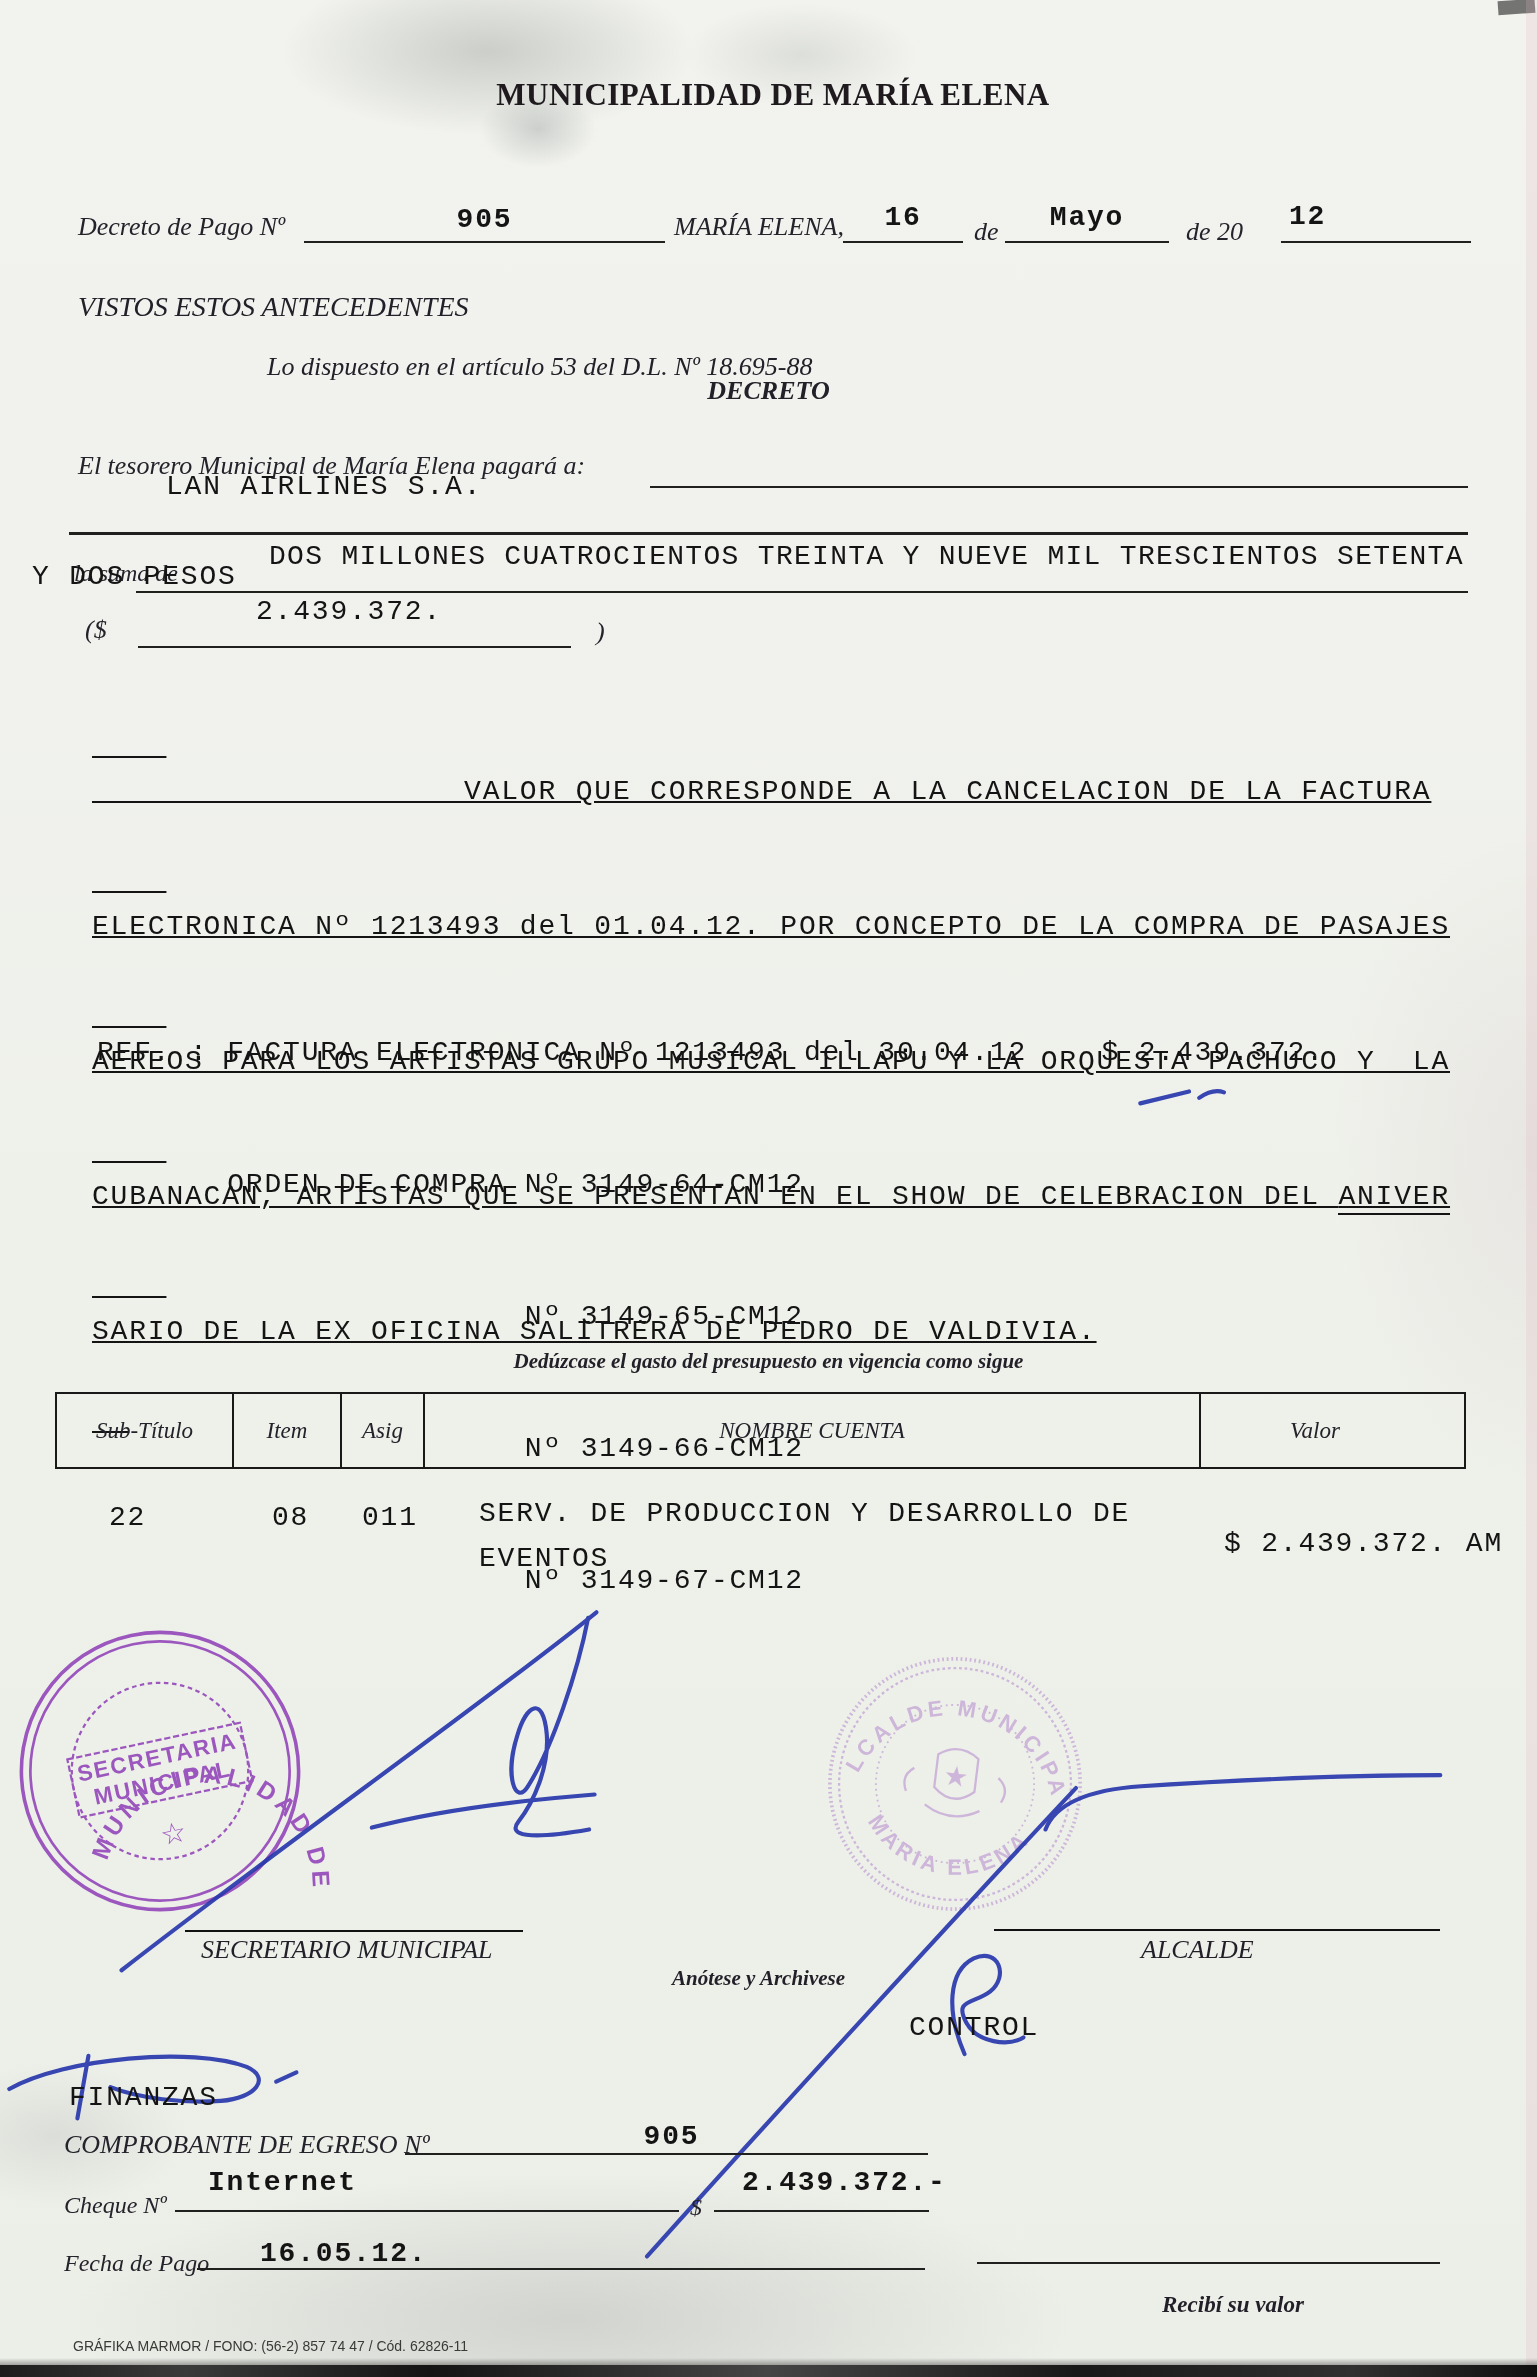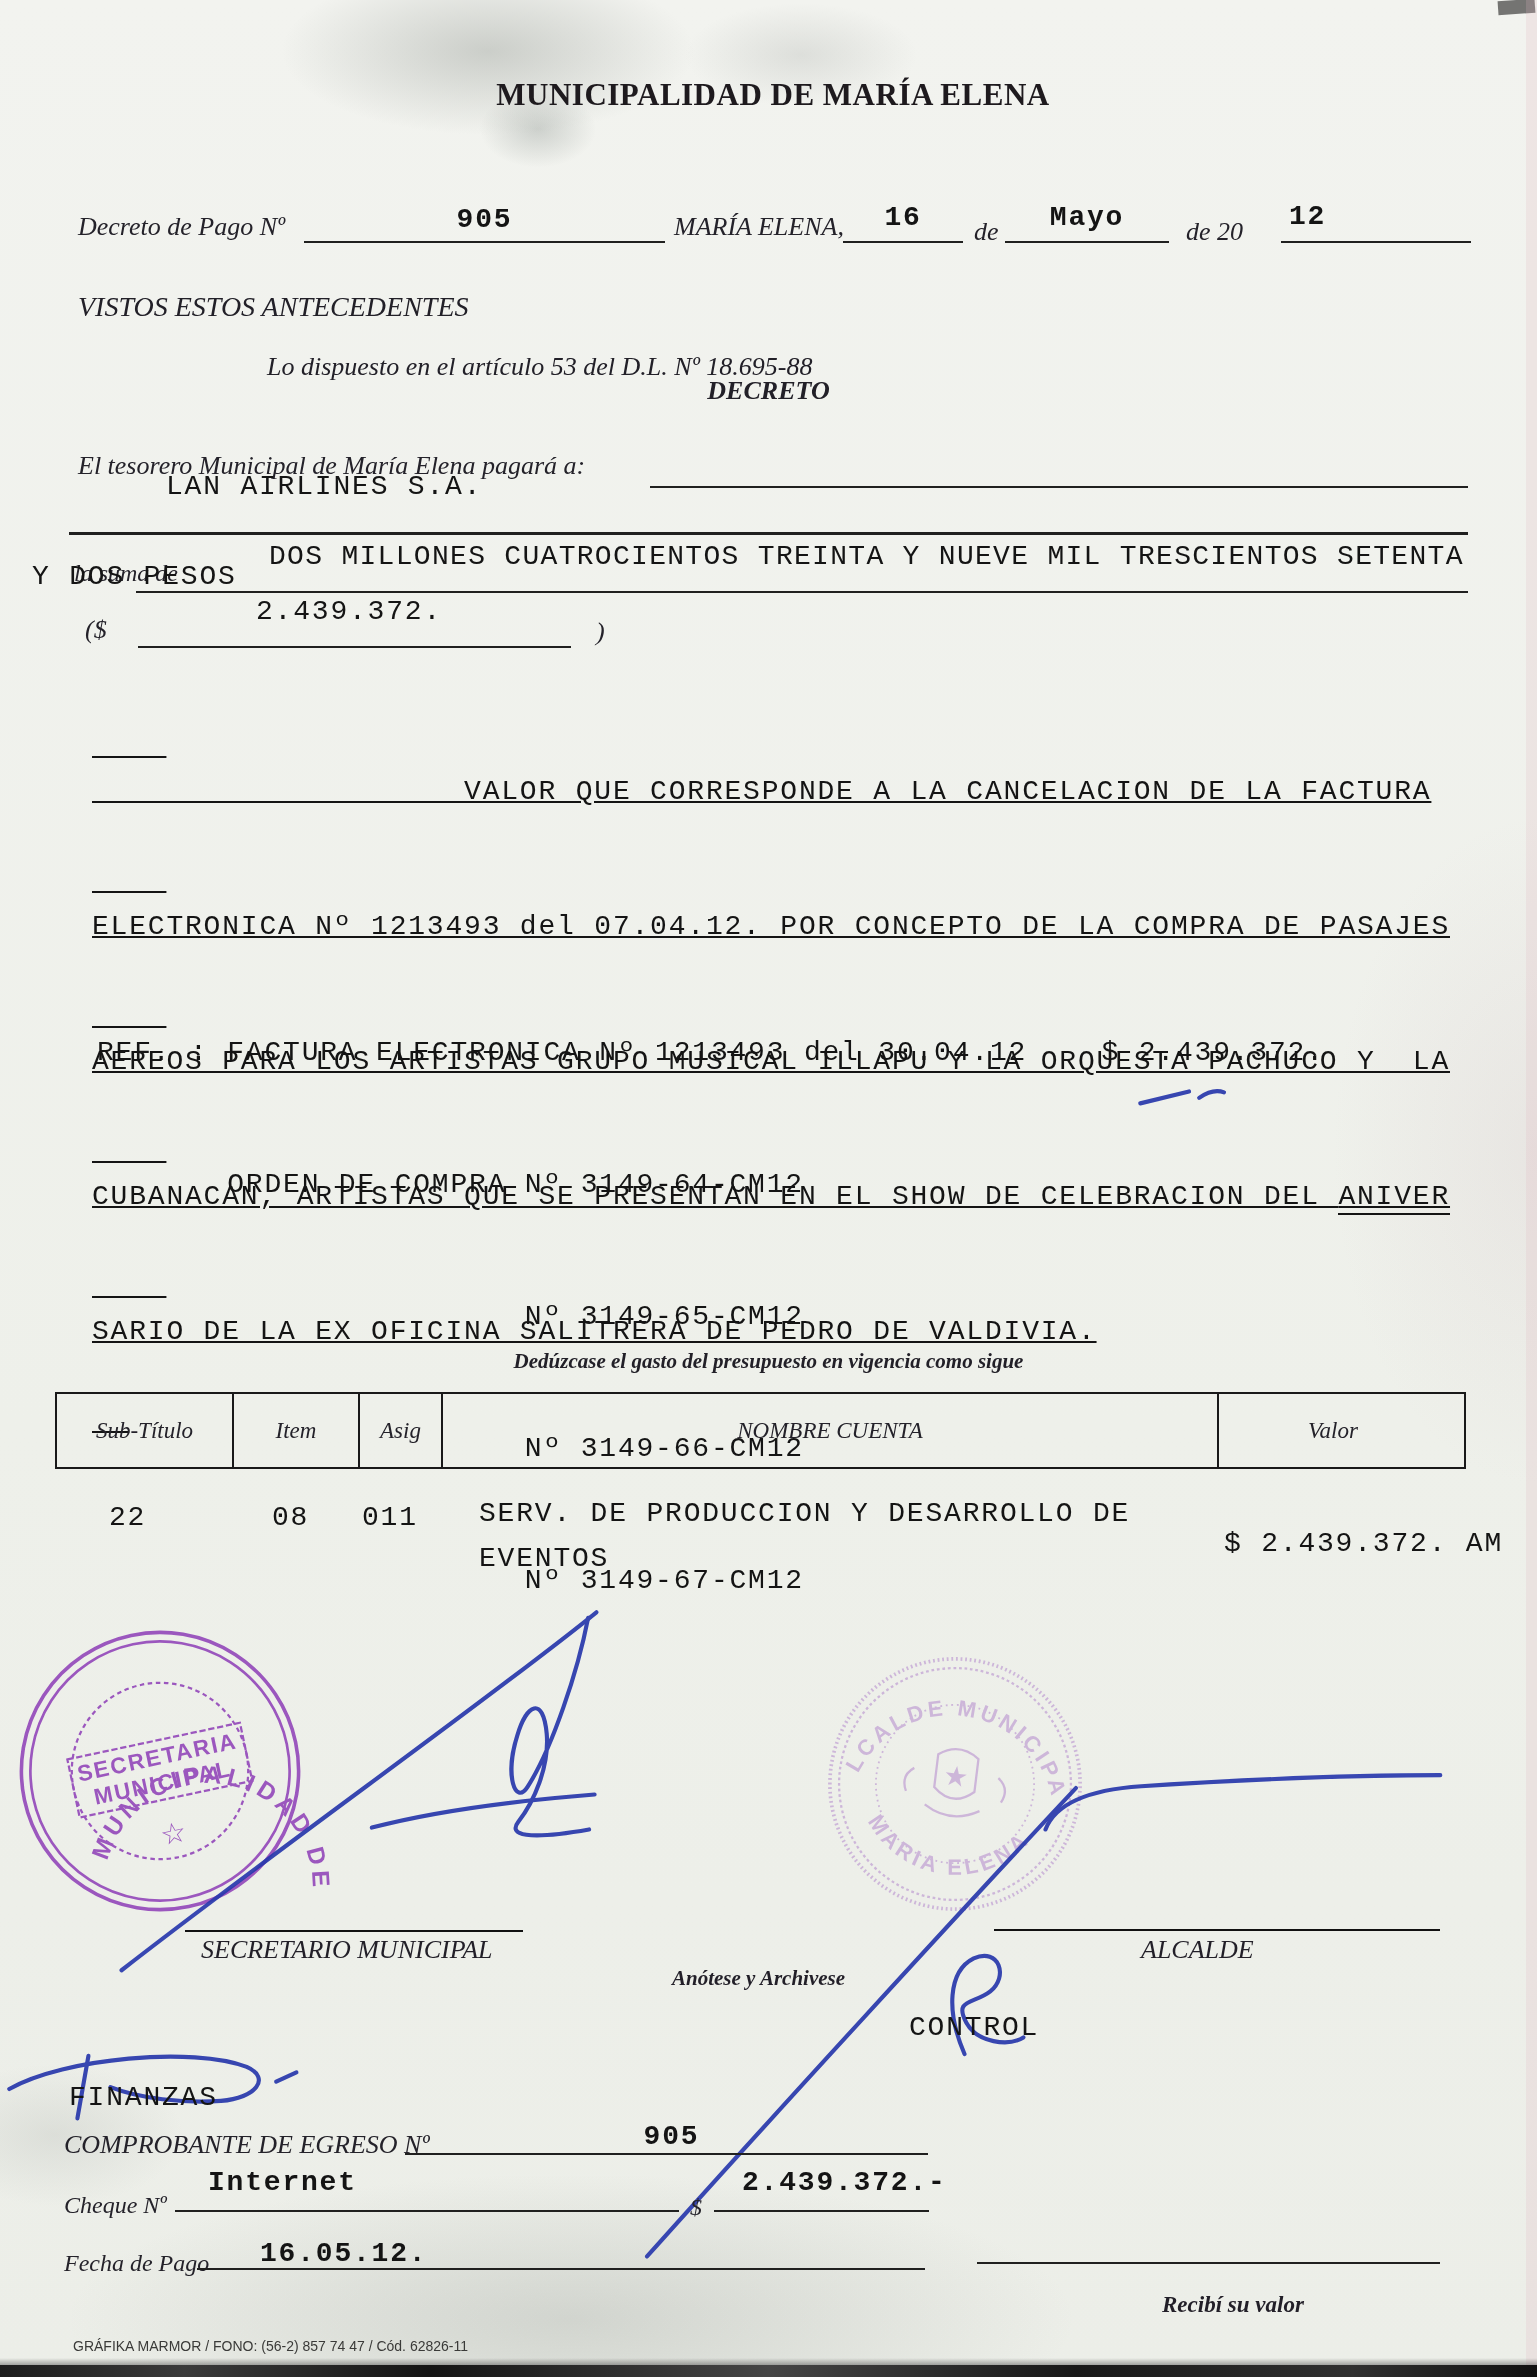--- a/index.html
+++ b/index.html
@@ -76,38 +76,38 @@
   <div class="abs lbl" style="left:74px;top:560px;font-size:24px;">la suma de</div>
   <div class="abs typed" style="left:32px;top:561px;">Y DOS PESOS</div>
   <div class="fl" style="left:136px;top:536px;width:1332px;height:55px;"></div>
   <div class="abs typed" style="left:256px;top:596px;">2.439.372.</div>
   <div class="abs lbl" style="left:85px;top:615px;">($</div>
   <div class="fl" style="left:138px;top:589px;width:433px;height:57px;"></div>
   <div class="abs lbl" style="left:596px;top:617px;">)</div>
 
   <div class="abs typed para" style="left:92px;top:679px;">
     <div>                    VALOR QUE CORRESPONDE A LA CANCELACION DE LA FACTURA</div>
-    <div>ELECTRONICA Nº 1213493 del 07.04.12. POR CONCEPTO DE LA COMPRA DE PASAJES</div>
+    <div>ELECTRONICA Nº 1213493 del 01.04.12. POR CONCEPTO DE LA COMPRA DE PASAJES</div>
     <div>AEREOS PARA LOS ARTISTAS GRUPO MUSICAL ILLAPU Y LA ORQUESTA PACHUCO Y  LA</div>
     <div><span>CUBANACAN, ARTISTAS QUE SE PRESENTAN EN EL SHOW DE CELEBRACION DEL </span><span class="u">ANIVER</span></div>
     <div>SARIO DE LA EX OFICINA SALITRERA DE PEDRO DE VALDIVIA.</div>
   </div>
 
   <div class="abs typed" style="left:97px;top:943px;line-height:44px;">
     <div>REF. : FACTURA ELECTRONICA Nº 1213493 del 30.04.12    $ 2.439.372.</div>
     <div>       ORDEN DE COMPRA Nº 3149-64-CM12</div>
     <div>                       Nº 3149-65-CM12</div>
     <div>                       Nº 3149-66-CM12</div>
     <div>                       Nº 3149-67-CM12</div>
   </div>
 
   <div class="abs ser it center" style="top:1349px;font-size:21px;font-weight:600;color:#222028;">Dedúzcase el gasto del presupuesto en vigencia como sigue</div>
   <div class="tblwrap">
     <div class="tc" style="width:177px;">Sub-Título</div>
-    <div class="tc" style="width:126px;">Item</div>
+    <div class="tc" style="width:108px;">Item</div>
     <div class="tc" style="width:83px;">Asig</div>
     <div class="tc" style="width:776px;">NOMBRE CUENTA</div>
     <div class="tc" style="width:228px;">Valor</div>
   </div>
   <div>
     <div class="abs typed" style="left:109px;top:1502px;">22</div>
     <div class="abs typed" style="left:272px;top:1502px;">08</div>
     <div class="abs typed" style="left:362px;top:1502px;">011</div>
     <div class="abs typed" style="left:479px;top:1498px;">SERV. DE PRODUCCION Y DESARROLLO DE</div>
     <div class="abs typed" style="left:479px;top:1543px;">EVENTOS</div>

